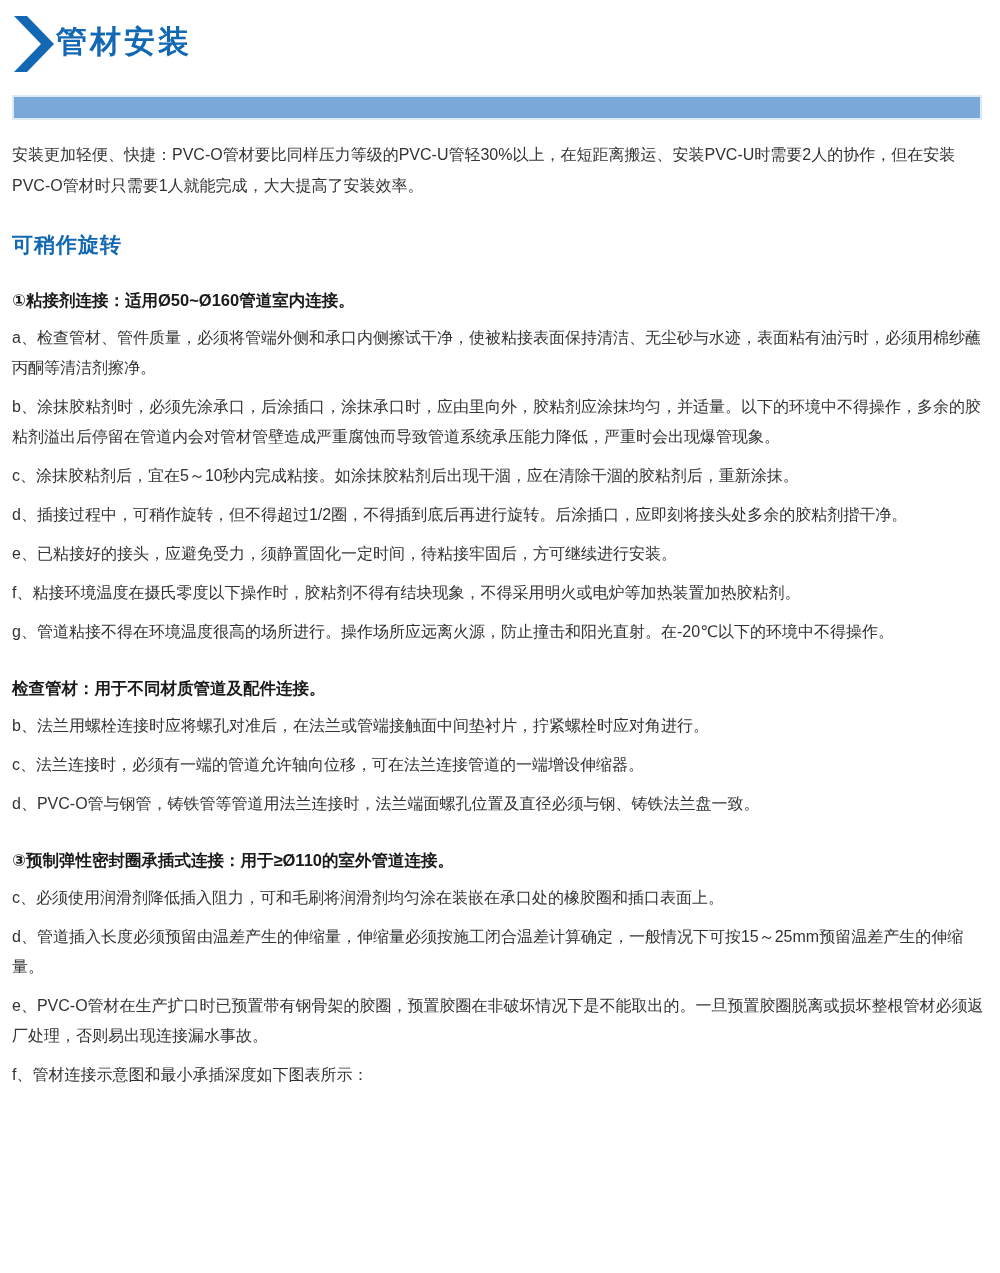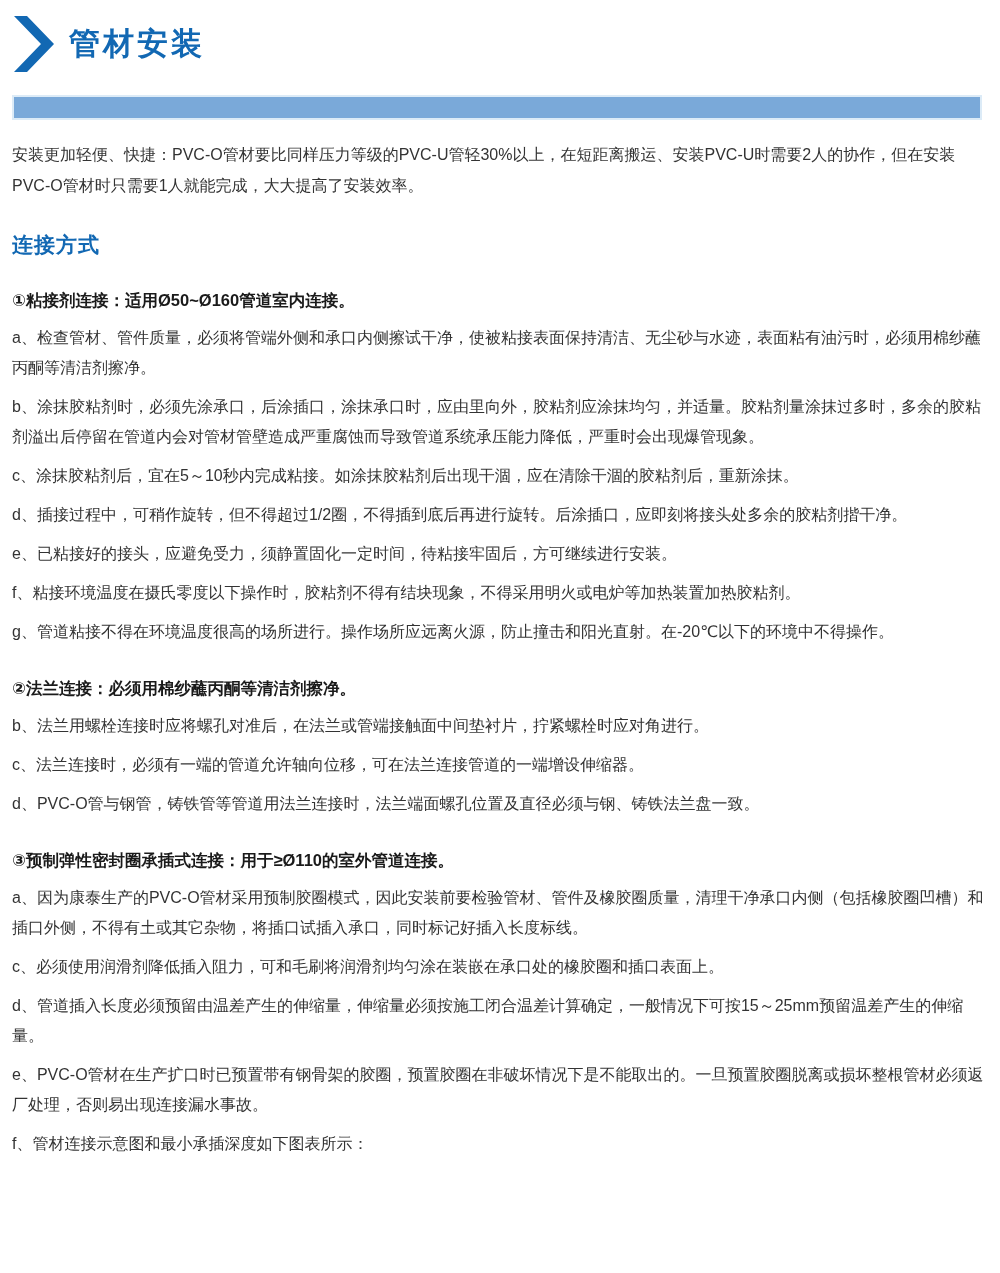--- a/index.html
+++ b/index.html
@@ -20,23 +20,23 @@
     color: var(--text);
     min-height: 1273px;
   }
   .page {
     padding: 0 12px 30px 12px;
   }
   
   .page-header {
     display: flex;
     align-items: center;
-    gap: 13px;
     padding-top: 16px;
     padding-left: 2px;
+    font-family: Liberation Mono, monospace;
   }
   .chev-icon {
     display: inline-flex;
     width: 42px;
     height: 56px;
     flex: 0 0 auto;
   }
   .chev-icon svg { display: block; }
   .page-title {
     margin: 0;
@@ -93,42 +93,41 @@
         <polygon points="0,0 13,0 40,28 13,56 0,56 27,28" fill="#1268b3"></polygon>
       </svg>
     </span>
     <h1 class="page-title">管材安装</h1>
   </header>
 
   <div class="blue-bar"></div>
 
   <p class="intro">安装更加轻便、快捷：PVC-O管材要比同样压力等级的PVC-U管轻30%以上，在短距离搬运、安装PVC-U时需要2人的协作，但在安装PVC-O管材时只需要1人就能完成，大大提高了安装效率。</p>
 
-  <h2 class="blue-heading">连接方式</h2>
+  <h2 class="blue-heading">可稍作旋转</h2>
 
   <section class="subsection">
     <h3 class="subsection-heading">①粘接剂连接：适用Ø50~Ø160管道室内连接。</h3>
     <p class="list-item">a、检查管材、管件质量，必须将管端外侧和承口内侧擦试干净，使被粘接表面保持清洁、无尘砂与水迹，表面粘有油污时，必须用棉纱蘸丙酮等清洁剂擦净。</p>
-    <p class="list-item">b、涂抹胶粘剂时，必须先涂承口，后涂插口，涂抹承口时，应由里向外，胶粘剂应涂抹均匀，并适量。胶粘剂量涂抹过多时，多余的胶粘剂溢出后停留在管道内会对管材管壁造成严重腐蚀而导致管道系统承压能力降低，严重时会出现爆管现象。</p>
+    <p class="list-item">b、涂抹胶粘剂时，必须先涂承口，后涂插口，涂抹承口时，应由里向外，胶粘剂应涂抹均匀，并适量。以下的环境中不得操作，多余的胶粘剂溢出后停留在管道内会对管材管壁造成严重腐蚀而导致管道系统承压能力降低，严重时会出现爆管现象。</p>
     <p class="list-item">c、涂抹胶粘剂后，宜在5～10秒内完成粘接。如涂抹胶粘剂后出现干涸，应在清除干涸的胶粘剂后，重新涂抹。</p>
     <p class="list-item">d、插接过程中，可稍作旋转，但不得超过1/2圈，不得插到底后再进行旋转。后涂插口，应即刻将接头处多余的胶粘剂揩干净。</p>
     <p class="list-item">e、已粘接好的接头，应避免受力，须静置固化一定时间，待粘接牢固后，方可继续进行安装。</p>
     <p class="list-item">f、粘接环境温度在摄氏零度以下操作时，胶粘剂不得有结块现象，不得采用明火或电炉等加热装置加热胶粘剂。</p>
     <p class="list-item">g、管道粘接不得在环境温度很高的场所进行。操作场所应远离火源，防止撞击和阳光直射。在-20℃以下的环境中不得操作。</p>
   </section>
 
   <section class="subsection">
-    <h3 class="subsection-heading">②法兰连接：必须用棉纱蘸丙酮等清洁剂擦净。</h3>
+    <h3 class="subsection-heading">检查管材：用于不同材质管道及配件连接。</h3>
     <p class="list-item">b、法兰用螺栓连接时应将螺孔对准后，在法兰或管端接触面中间垫衬片，拧紧螺栓时应对角进行。</p>
     <p class="list-item">c、法兰连接时，必须有一端的管道允许轴向位移，可在法兰连接管道的一端增设伸缩器。</p>
     <p class="list-item">d、PVC-O管与钢管，铸铁管等管道用法兰连接时，法兰端面螺孔位置及直径必须与钢、铸铁法兰盘一致。</p>
   </section>
 
   <section class="subsection">
     <h3 class="subsection-heading">③预制弹性密封圈承插式连接：用于≥Ø110的室外管道连接。</h3>
-    <p class="list-item">a、因为康泰生产的PVC-O管材采用预制胶圈模式，因此安装前要检验管材、管件及橡胶圈质量，清理干净承口内侧（包括橡胶圈凹槽）和插口外侧，不得有土或其它杂物，将插口试插入承口，同时标记好插入长度标线。</p>
     <p class="list-item">c、必须使用润滑剂降低插入阻力，可和毛刷将润滑剂均匀涂在装嵌在承口处的橡胶圈和插口表面上。</p>
     <p class="list-item">d、管道插入长度必须预留由温差产生的伸缩量，伸缩量必须按施工闭合温差计算确定，一般情况下可按15～25mm预留温差产生的伸缩量。</p>
     <p class="list-item">e、PVC-O管材在生产扩口时已预置带有钢骨架的胶圈，预置胶圈在非破坏情况下是不能取出的。一旦预置胶圈脱离或损坏整根管材必须返厂处理，否则易出现连接漏水事故。</p>
     <p class="list-item">f、管材连接示意图和最小承插深度如下图表所示：</p>
   </section>
 
 </div>
 
 </body></html>

